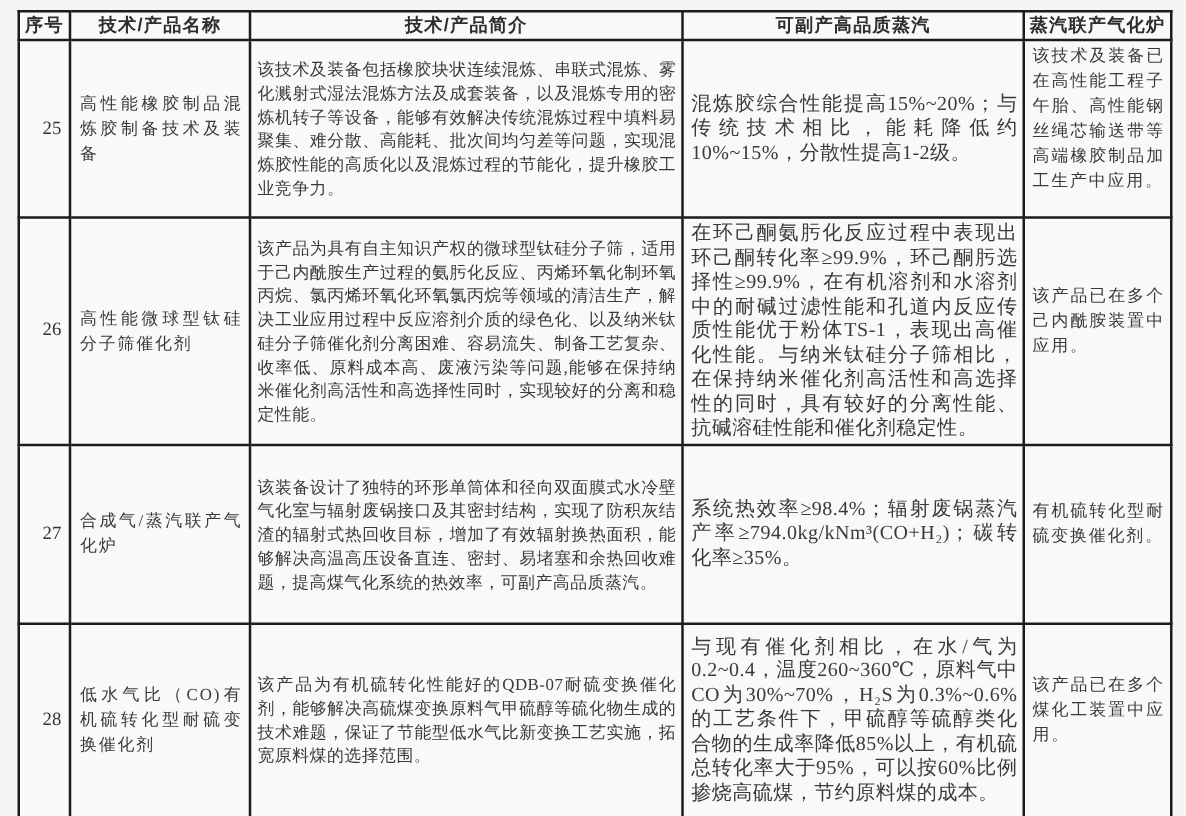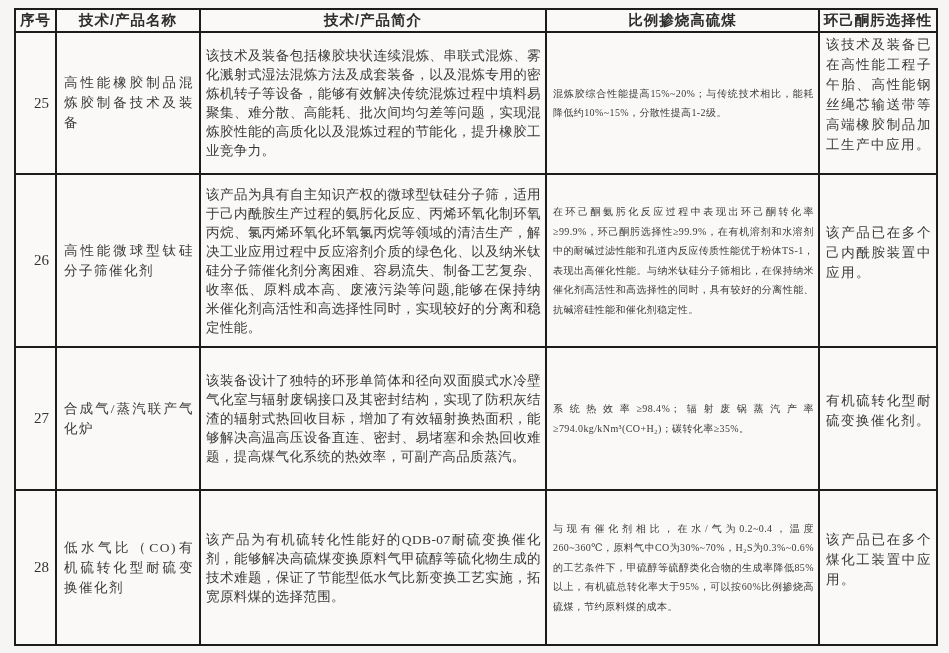--- a/index.html
+++ b/index.html
@@ -57,21 +57,21 @@
   }
   td.c-intro {
     font-size: 13.5px;
     line-height: 19px;
     padding: 2px 4px 2px 5px;
     text-align: justify;
     letter-spacing: 0.4px;
     margin-top: 16px;
   }
   td.c-ind {
-    font-size: 10px;
+    font-size: 16px;
     line-height: 19.5px;
     padding: 2px 4px 2px 6px;
     text-align: justify;
     letter-spacing: 0.4px;
   }
   td.c-app {
     font-size: 13.5px;
     line-height: 20px;
     padding: 2px 4px 18px 6px;
     text-align: justify;
@@ -92,22 +92,22 @@
       <col style="width:144px">
       <col style="width:346px">
       <col style="width:273px">
       <col style="width:118px">
     </colgroup>
     <thead>
       <tr>
         <th>序号</th>
         <th>技术/产品名称</th>
         <th>技术/产品简介</th>
-        <th>比例掺烧高硫煤</th>
-        <th>环己酮肟选择性</th>
+        <th>可副产高品质蒸汽</th>
+        <th>蒸汽联产气化炉</th>
       </tr>
     </thead>
     <tbody>
       <tr class="row-25">
         <td class="c-no">25</td>
         <td class="c-name">高性能橡胶制品混炼胶制备技术及装备</td>
         <td class="c-intro">该技术及装备包括橡胶块状连续混炼、串联式混炼、雾化溅射式湿法混炼方法及成套装备，以及混炼专用的密炼机转子等设备，能够有效解决传统混炼过程中填料易聚集、难分散、高能耗、批次间均匀差等问题，实现混炼胶性能的高质化以及混炼过程的节能化，提升橡胶工业竞争力。</td>
         <td class="c-ind">混炼胶综合性能提高15%~20%；与传统技术相比，能耗降低约10%~15%，分散性提高1-2级。</td>
         <td class="c-app">该技术及装备已在高性能工程子午胎、高性能钢丝绳芯输送带等高端橡胶制品加工生产中应用。</td>
       </tr>

